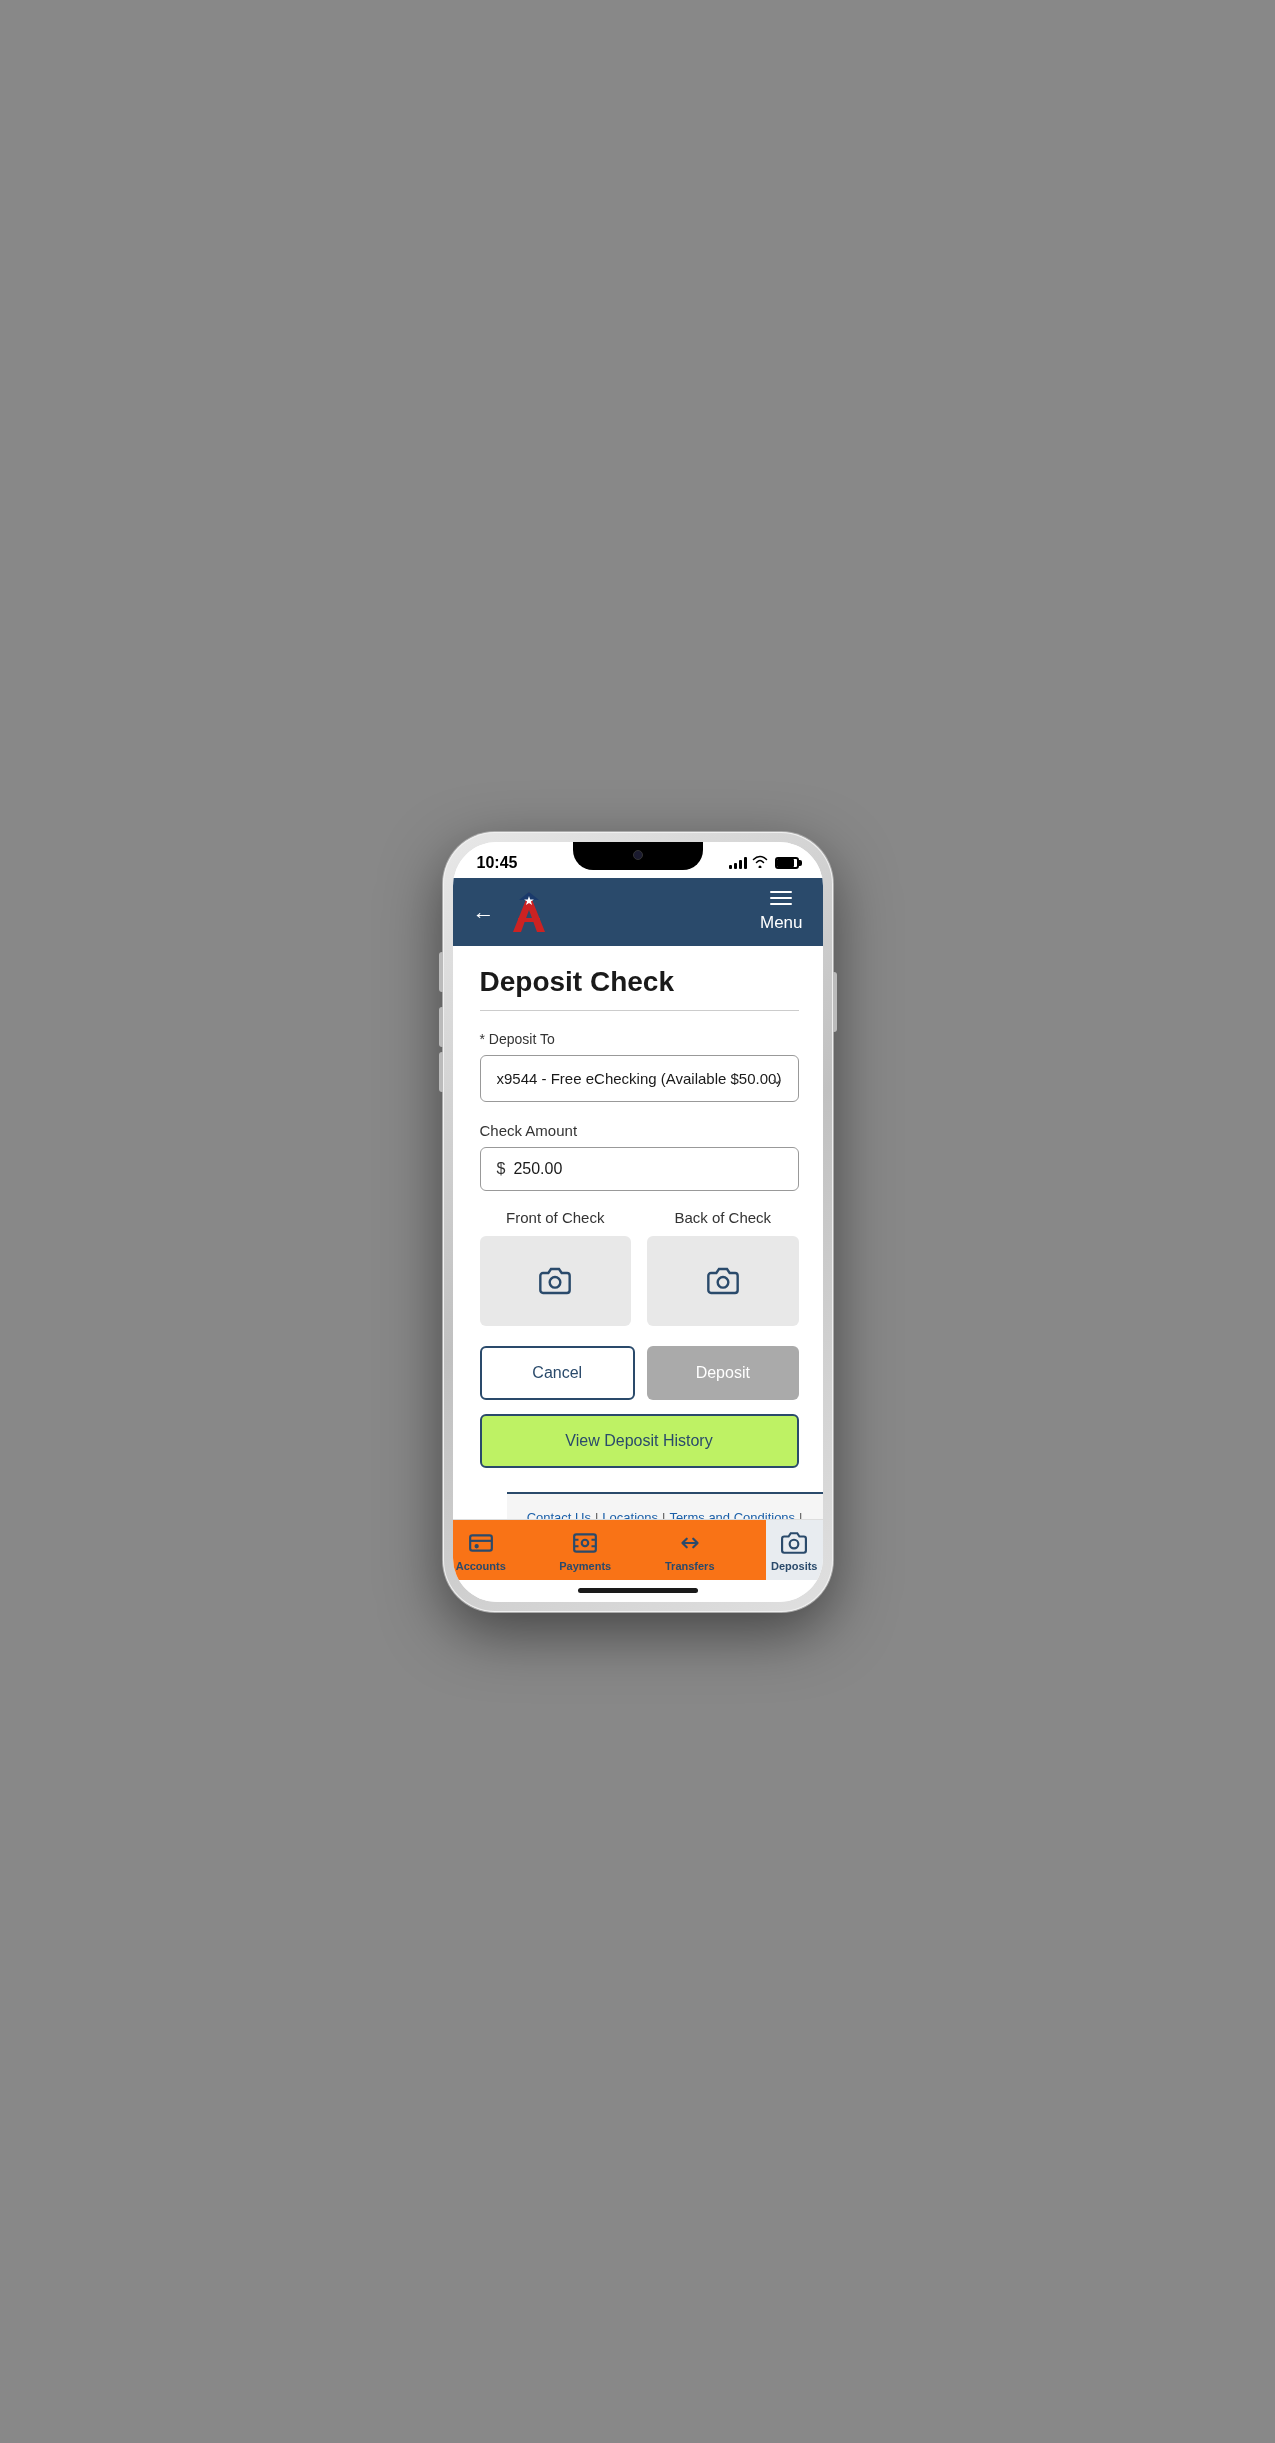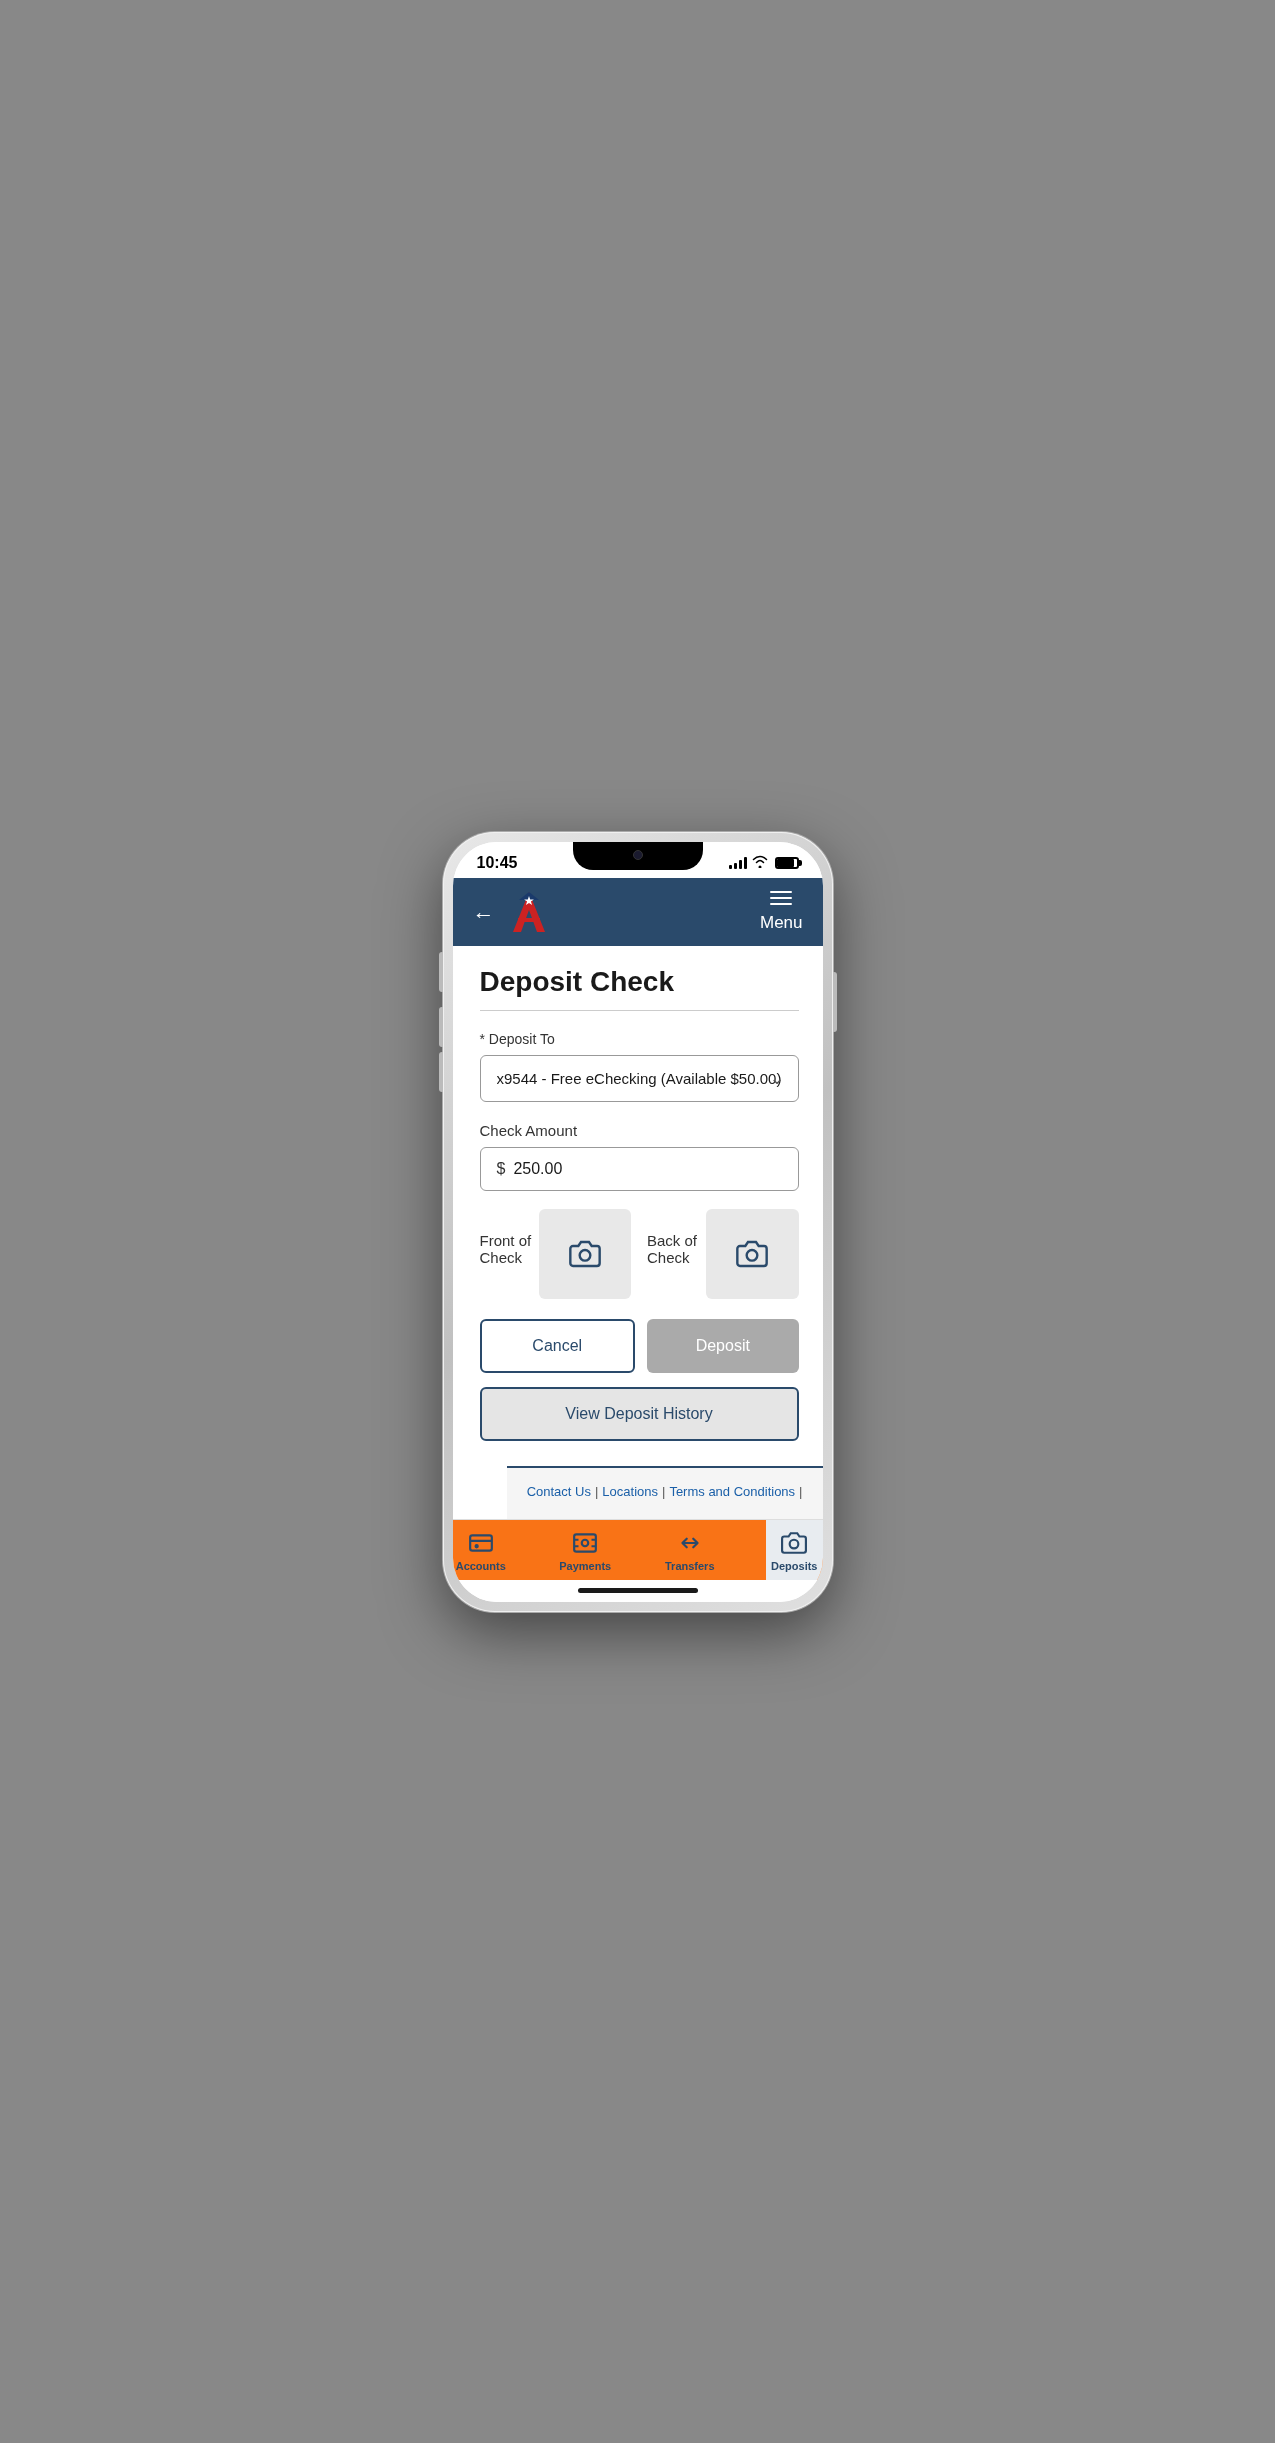--- a/index.html
+++ b/index.html
@@ -289,21 +289,21 @@
 
     
     .check-photos {
       display: flex;
       gap: 16px;
       margin-bottom: 20px;
     }
     .check-photo-col {
       flex: 1;
       display: flex;
-      flex-direction: row;
+      flex-direction: column;
       align-items: center;
     }
     .check-photo-label {
       font-size: 15px;
       color: #333;
       margin-bottom: 10px;
     }
     .check-photo-box {
       width: 100%;
       height: 90px;
@@ -346,21 +346,21 @@
       color: #fff;
       font-size: 16px;
       cursor: pointer;
       font-weight: 500;
     }
     .btn-history {
       width: 100%;
       padding: 16px;
       border: 2px solid #2a4a6b;
       border-radius: 6px;
-      background: #e5e5e5;
+      background: #bef264;
       color: #2a4a6b;
       font-size: 16px;
       cursor: pointer;
       font-weight: 400;
       margin-bottom: 4px;
     }
 
     
     .footer-section {
       border-top: 2px solid #2a4a6b;

